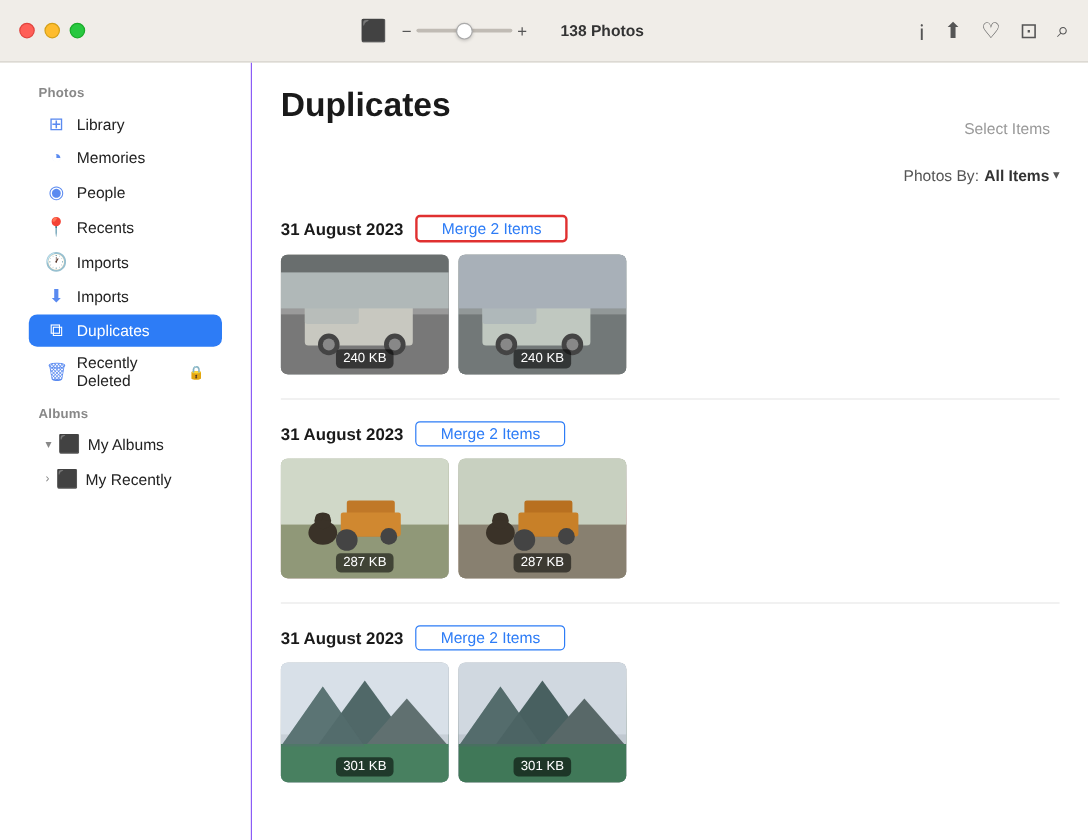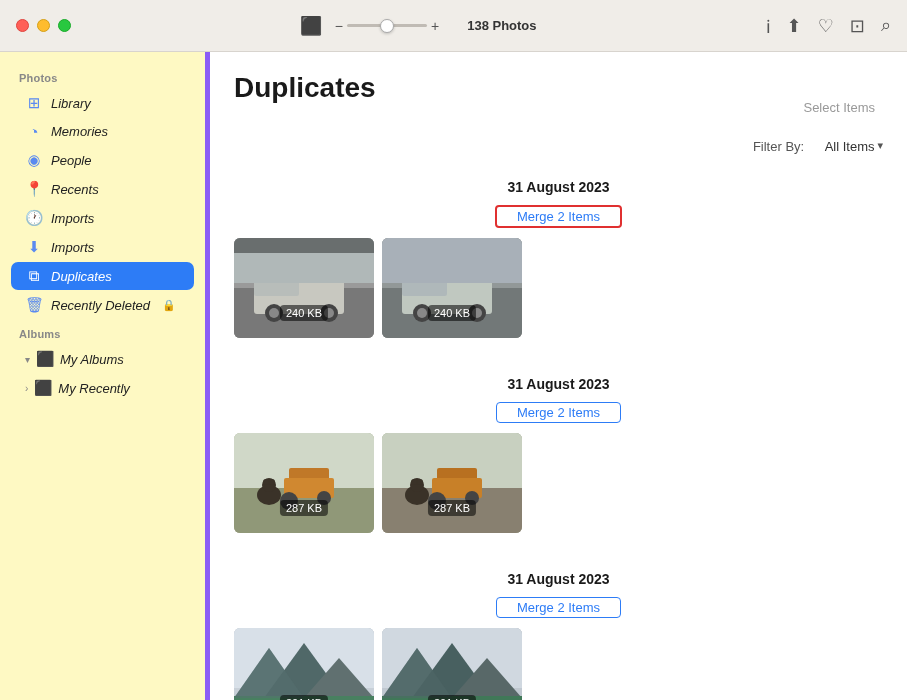--- a/index.html
+++ b/index.html
@@ -105,25 +105,25 @@
       display: flex;
       width: 907px;
       height: 700px;
       padding-top: 52px;
     }
 
     
     .sidebar {
       width: 210px;
       min-width: 210px;
-      background: #fef9c3;
+      background: #ffffff;
       height: 100%;
       overflow-y: auto;
-      padding: 12px 3px;
-      border-right: 5px solid #8b5cf6;
+      padding: 12px 16px;
+      border-right: 1px solid #8b5cf6;
     }
     .sidebar-section-label {
       font-size: 11px;
       font-weight: 600;
       color: #888;
       padding: 8px 16px 4px 16px;
       letter-spacing: 0.02em;
     }
     .sidebar-item {
       display: flex;
@@ -148,21 +148,20 @@
       color: #5a8af0;
       width: 18px;
       text-align: center;
       flex-shrink: 0;
     }
     .sidebar-item.active .sidebar-icon {
       color: white;
     }
     .sidebar-item-label {
       font-size: 13px;
-      font-style: italic;
     }
     .sidebar-group {
       display: flex;
       align-items: center;
       gap: 6px;
       padding: 5px 14px;
       cursor: pointer;
       border-radius: 7px;
       margin: 1px 8px;
       font-size: 13px;
@@ -207,21 +206,20 @@
       cursor: pointer;
       padding: 4px 8px;
       margin-top: 24px;
     }
     .date-merge-row {
       display: flex;
       align-items: center;
       gap: 10px;
       padding: 4px 24px 0 24px;
       flex-shrink: 0;
-      flex-direction: column;
     }
     .section-date {
       font-size: 14px;
       font-weight: 600;
       color: #1a1a1a;
     }
     .merge-btn {
       font-size: 13px;
       color: #2d7cf6;
       background: none;
@@ -239,22 +237,21 @@
       padding: 8px 24px;
       flex-shrink: 0;
     }
     .filter-label {
       font-size: 13px;
       color: #555;
     }
     .filter-value {
       font-size: 13px;
       color: #333;
-      font-weight: 400;
-      margin-left: 16px;
+      font-weight: 700;
     }
     .filter-chevron {
       font-size: 11px;
       color: #555;
       margin-left: 3px;
     }
 
     .photos-section {
       padding: 10px 24px 0 24px;
     }
@@ -268,21 +265,21 @@
       width: 140px;
       height: 100px;
       border-radius: 6px;
       overflow: hidden;
       position: relative;
       background: #ccc;
       cursor: pointer;
     }
     .photo-size-badge {
       position: absolute;
-      bottom: 17px;
+      bottom: 5px;
       left: 50%;
       transform: translateX(-50%);
       background: rgba(0,0,0,0.55);
       color: white;
       font-size: 11px;
       padding: 2px 6px;
       border-radius: 4px;
       white-space: nowrap;
     }
     .section-divider {
@@ -400,21 +397,21 @@
     </div>
   </div>
 
   <div class="main-content">
     <div class="content-header">
       <h1 class="content-title">Duplicates</h1>
       <button class="select-items-btn">Select Items</button>
     </div>
 
     <div class="filter-row">
-      <span class="filter-label">Filter By:</span>&nbsp;
+      <span class="filter-label">Photos By:</span>&nbsp;
       <span class="filter-value">All Items</span>
       <span class="filter-chevron">▾</span>
     </div>
 
     <div class="photos-section">
       <div class="date-merge-row" style="padding-left:0; padding-right:0;">
         <span class="section-date">31 August 2023</span>
         <button class="merge-btn highlighted">Merge 2 Items</button>
       </div>
       <div class="photos-grid">

